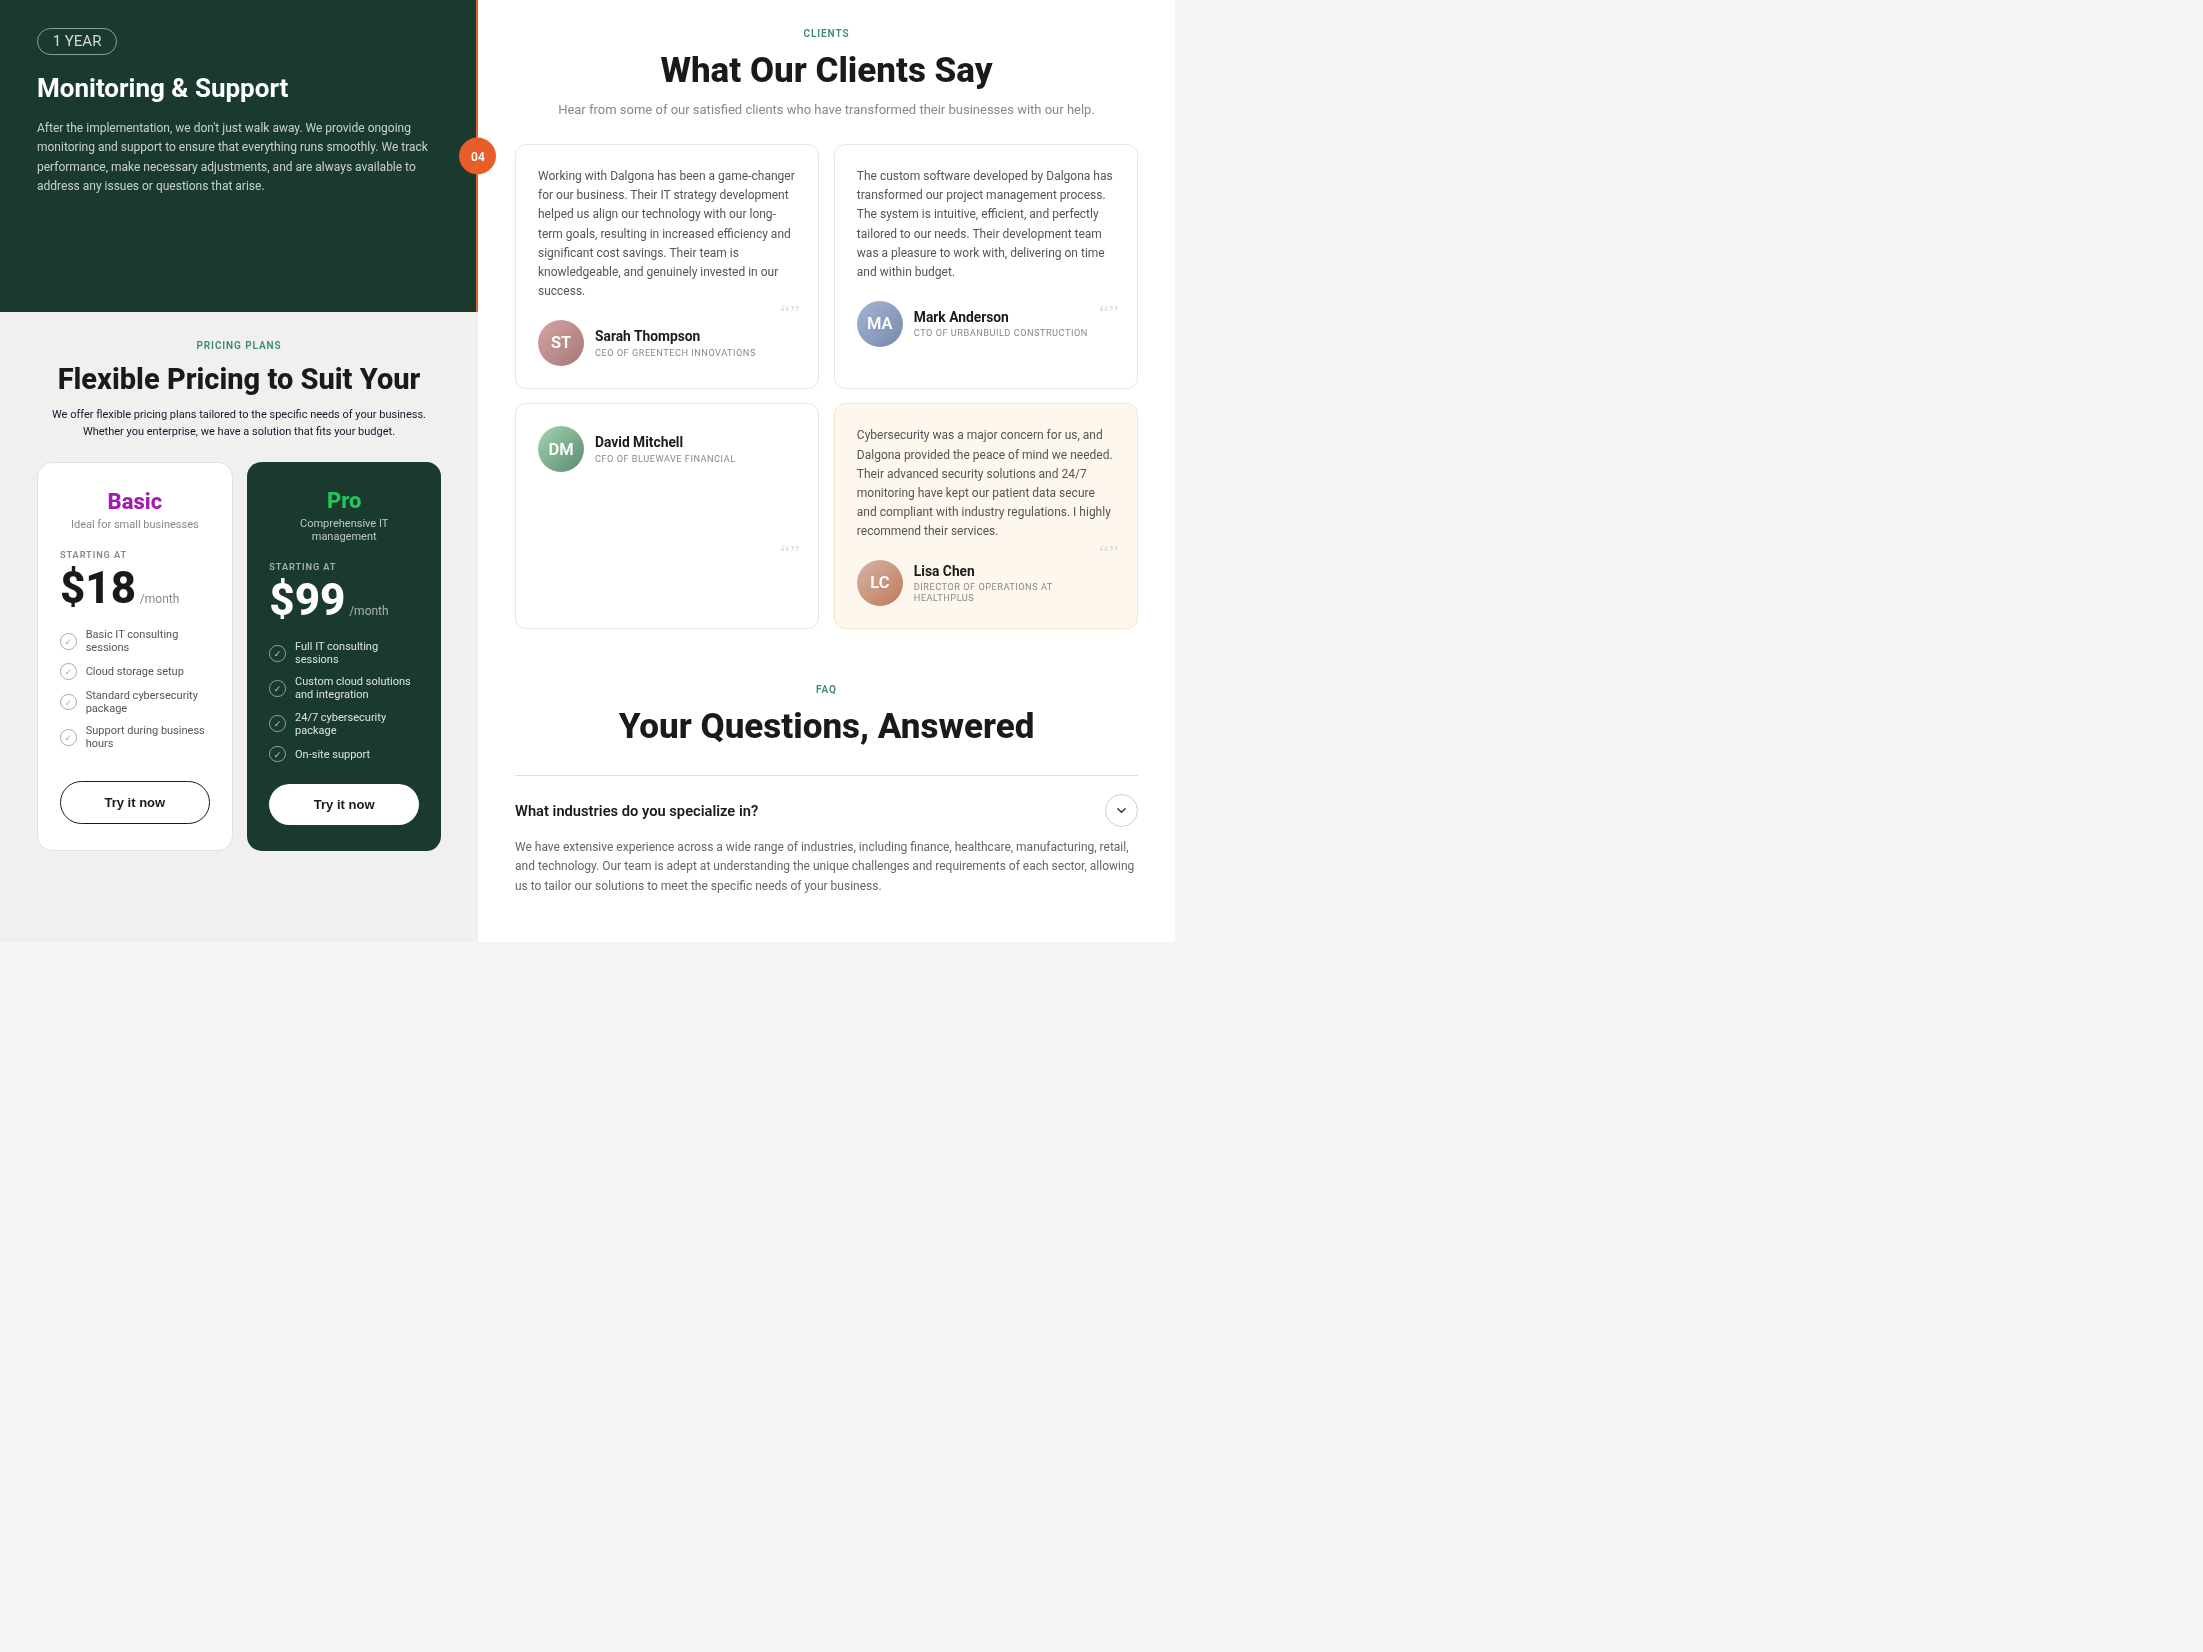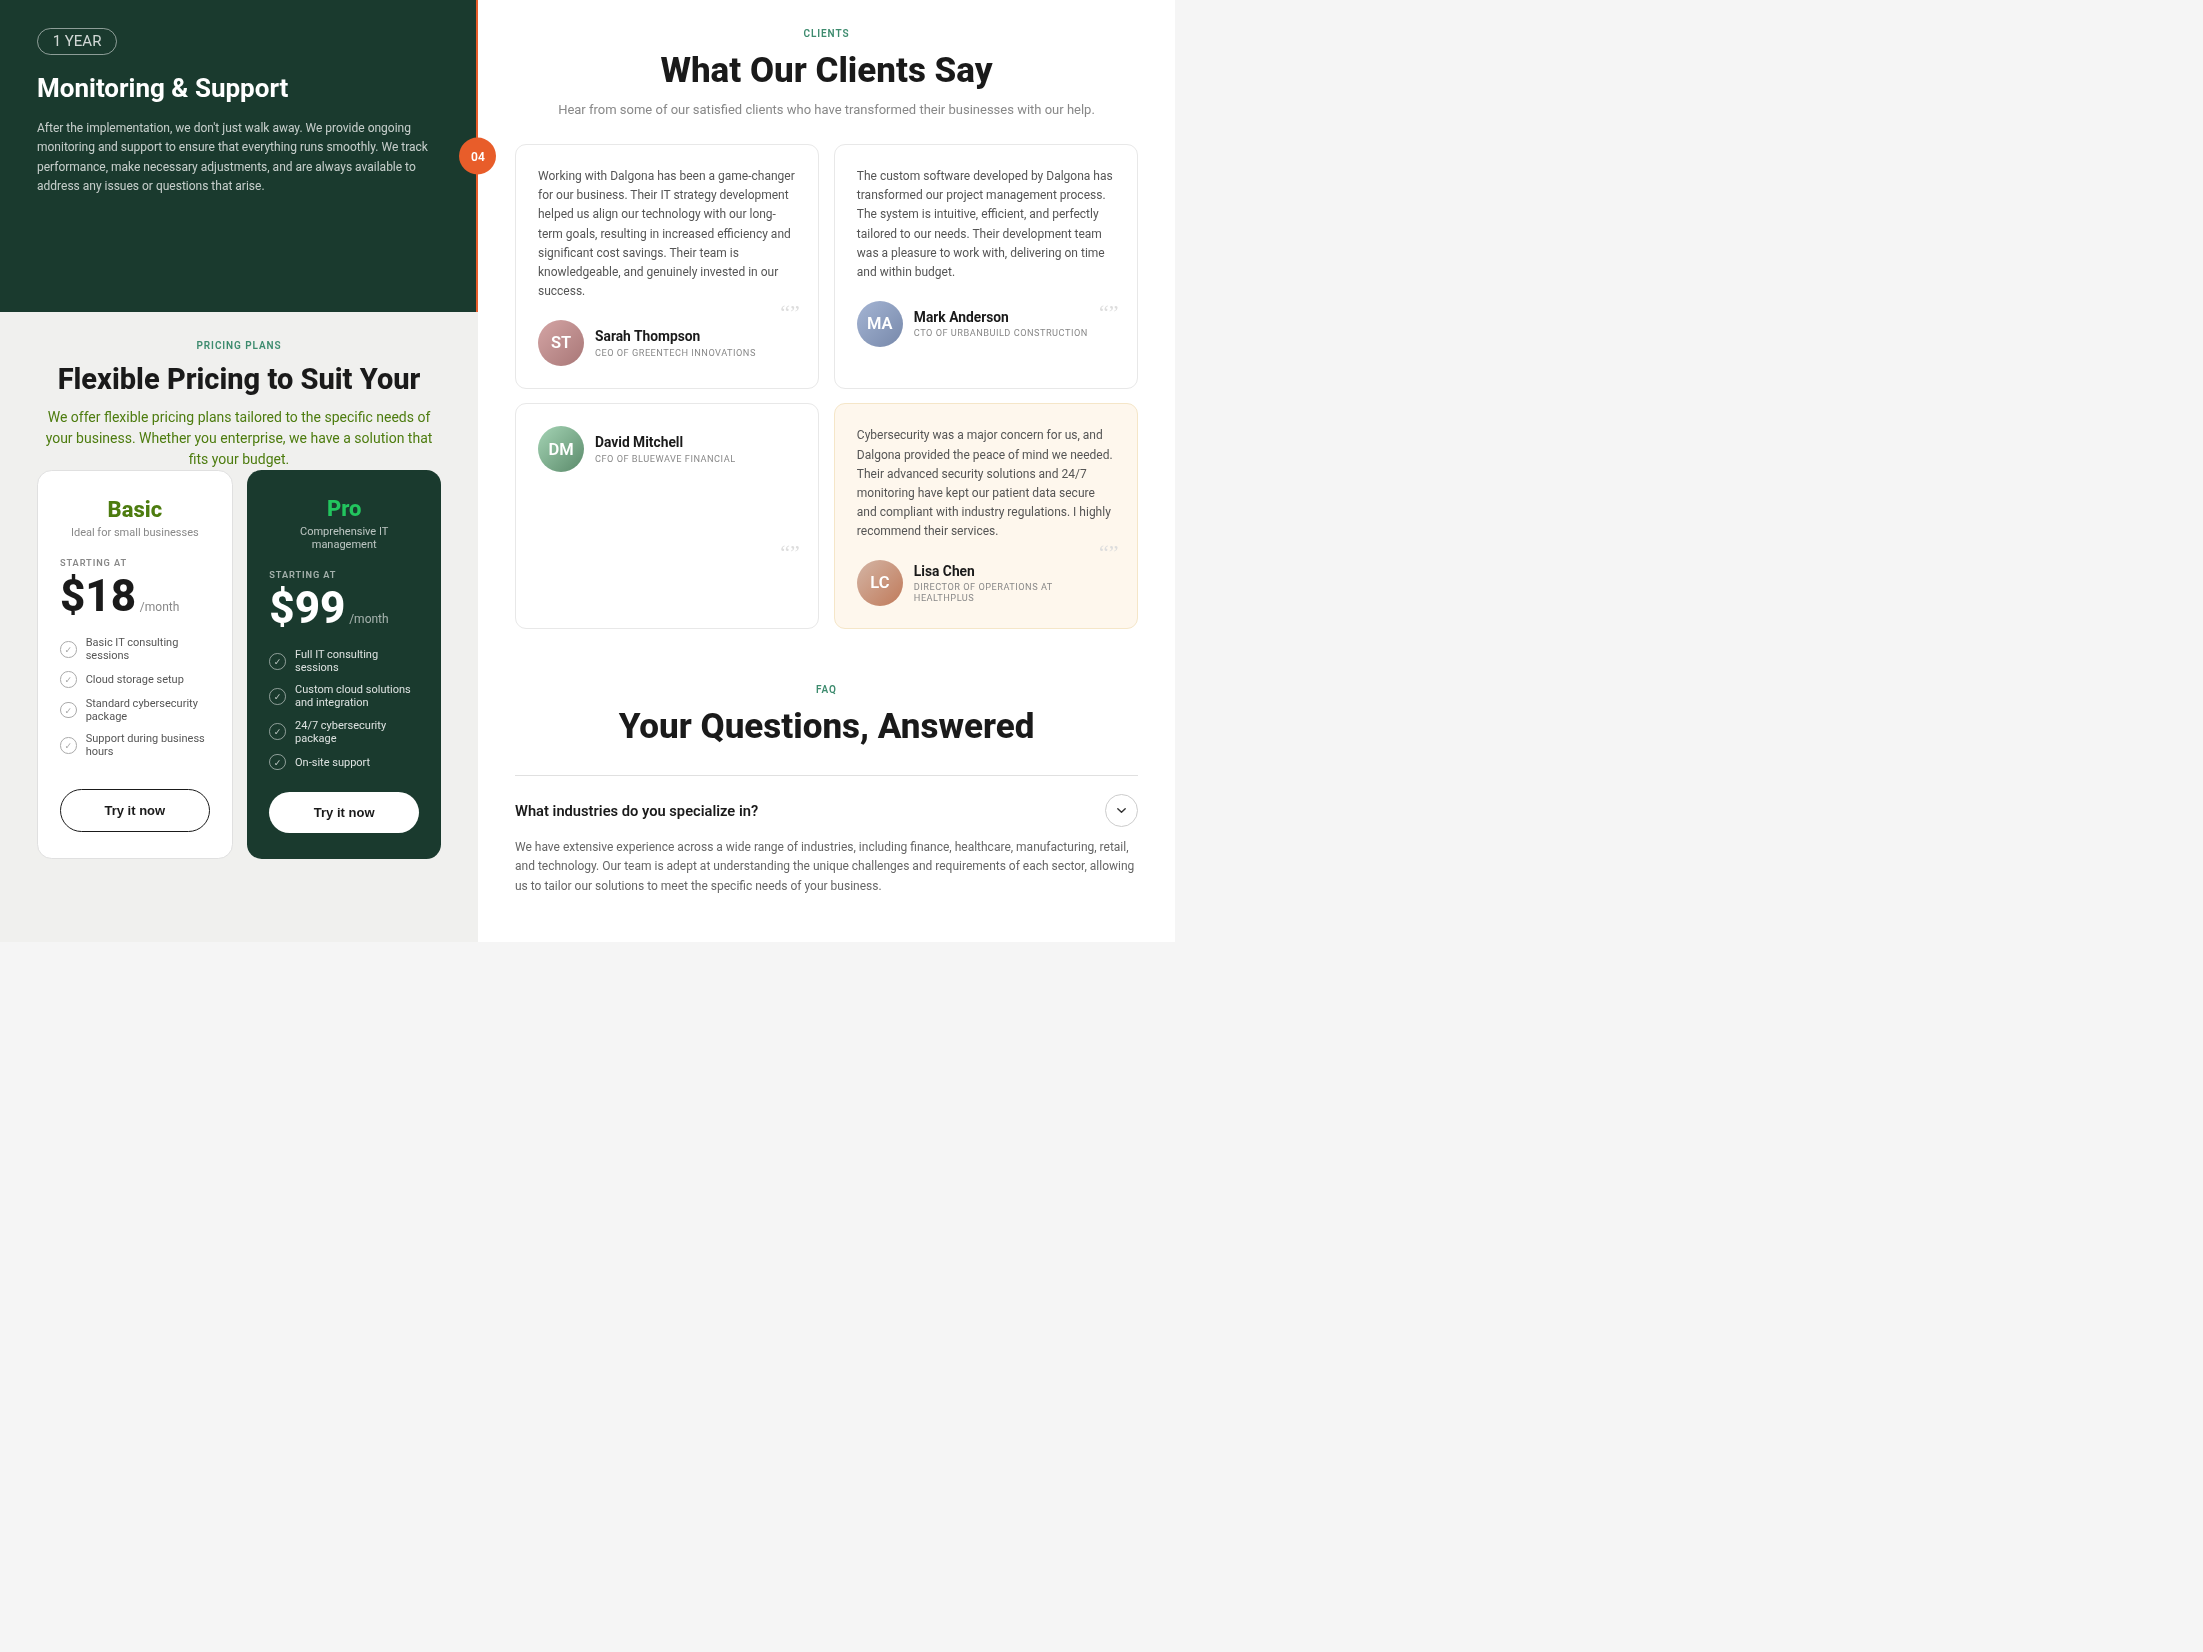--- a/index.html
+++ b/index.html
@@ -141,23 +141,24 @@
     .pricing-title {
       font-size: 29px;
       font-weight: 800;
       color: #1a1a1a;
       text-align: center;
       margin-bottom: 11px;
       line-height: 1.2;
     }
 
     .pricing-subtitle {
-      font-size: 14px;
-      color: #4d7c0f;
-      text-align: center;
+      font-size: 11px;
+      color: #0f172a;
+      text-align: center;
+      margin-bottom: 22px;
       line-height: 1.5;
     }
 
     .pricing-cards {
       display: flex;
       gap: 14.7px;
     }
 
     .pricing-card {
       flex: 1;
@@ -173,21 +174,21 @@
     }
 
     .pricing-card.pro {
       background: #1a3a2e;
       color: white;
     }
 
     .plan-name {
       font-size: 22px;
       font-weight: 800;
-      color: #4d7c0f;
+      color: #a21caf;
       text-align: center;
       margin-bottom: 3.7px;
     }
 
     .pro .plan-name {
       color: #22c55e;
     }
 
     .plan-desc {
       font-size: 11px;

